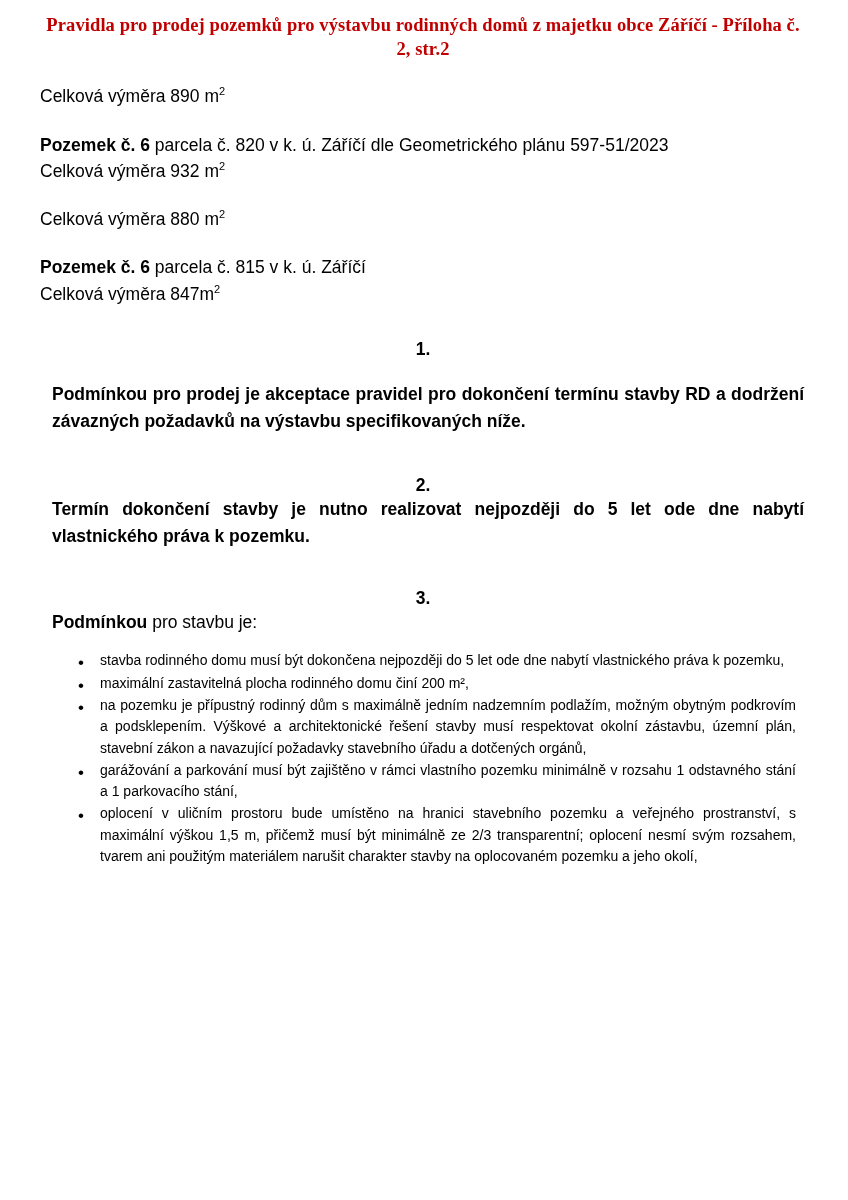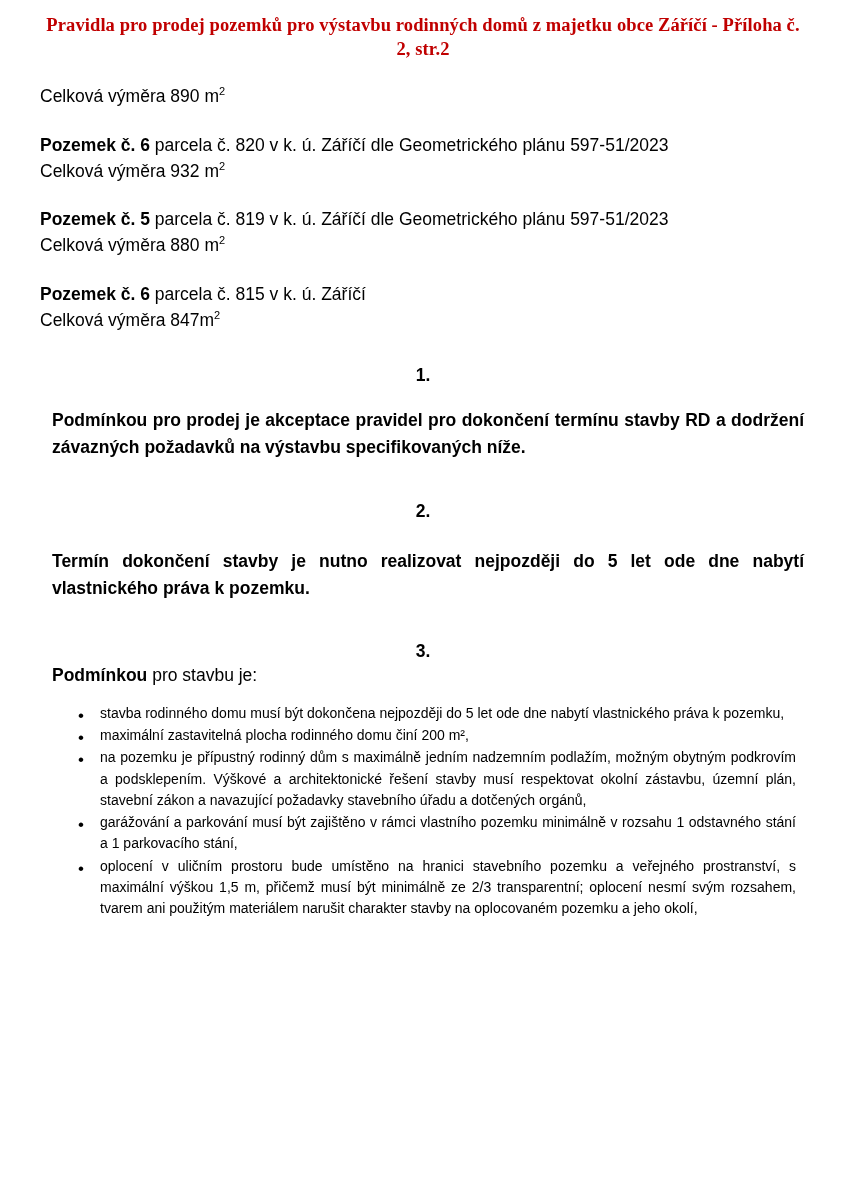--- a/index.html
+++ b/index.html
@@ -61,21 +61,21 @@
   .body-bold {
     font-weight: bold;
     font-size: 17.5px;
     line-height: 1.55;
     text-align: justify;
     margin: 0;
     padding-left: 14px;
     padding-right: 4px;
   }
   .sec1-text { margin-top: 21px; }
-  .sec2-text { margin-top: 26px; }
+  .sec2-text { margin-top: 0; }
   .sec3-text { padding-left: 14px; }
   .sec3-text .rest { font-weight: normal; }
 
   ul.conditions {
     margin: 14px 0 0 0;
     padding-left: 62px;
     list-style: none;
   }
   ul.conditions li {
     position: relative;
@@ -111,24 +111,20 @@
       <span class="lbl">Pozemek č. 6</span>
       <span>parcela č. 820 v k. ú. Záříčí dle Geometrického plánu 597-51/2023</span>
     </div>
     <div class="parcel-line">
       <span>Celková výměra 932 m</span><sup>2</sup>
     </div>
   </div>
 
   <div class="parcel-block">
     <div class="parcel-line">
-      <span class="lbl">Pozemek č. 5</span>
-      <span>parcela č. 819 v k. ú. Záříčí dle Geometrického plánu 597-51/2023</span>
-    </div>
-    <div class="parcel-line">
       <span>Celková výměra 880 m</span><sup>2</sup>
     </div>
   </div>
 
   <div class="parcel-block">
     <div class="parcel-line">
       <span class="lbl">Pozemek č. 6</span>
       <span>parcela č. 815 v k. ú. Záříčí</span>
     </div>
     <div class="parcel-line">

